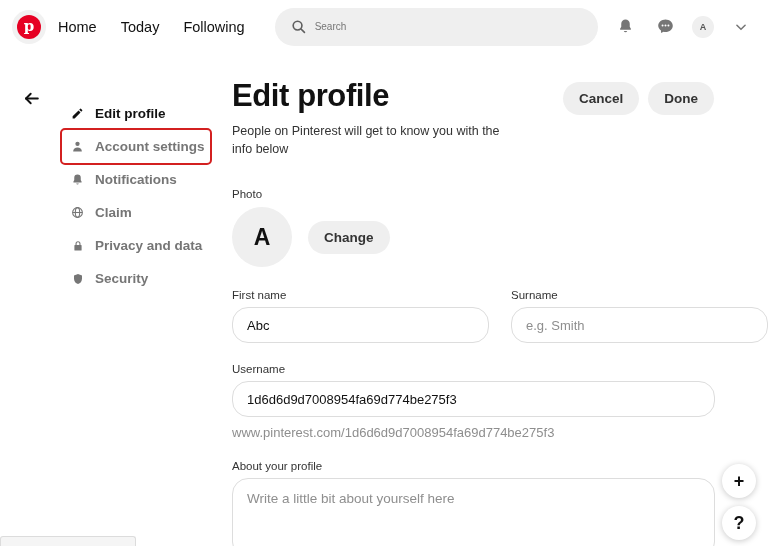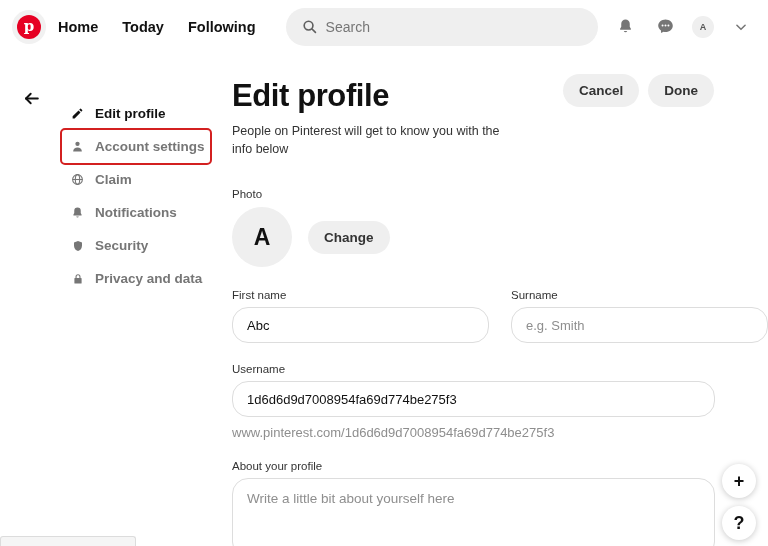--- a/index.html
+++ b/index.html
@@ -34,21 +34,21 @@
     display: flex; align-items: center; justify-content: center;
     color: #fff;
     font-family: "DejaVu Serif", serif;
     font-size: 15px;
     font-weight: 700;
     line-height: 1;
     padding-bottom: 1px;
   }
   .nav-link {
     font-size: 14.5px;
-    font-weight: 700;
+    font-weight: 400;
     color: #111111;
     padding: 8px 12px;
     border-radius: 20px;
     cursor: pointer;
     white-space: nowrap;
   }
   .nav-link:first-of-type { margin-left: 10px; }
 
   .search-wrap {
     flex: 1 1 auto;
@@ -59,21 +59,21 @@
     display: flex;
     align-items: center;
     padding: 0 16px;
     cursor: text;
     max-width: 340px;
   }
   .search-icon { flex: 0 0 auto; display: flex; margin-right: 9px; }
   .search-input {
     border: none; background: transparent; outline: none;
     font-family: "Liberation Sans", sans-serif;
-    font-size: 14px; color: #0369a1; width: 100%;
+    font-size: 10px; color: #0369a1; width: 100%;
   }
   .search-input::placeholder { color: #767676; }
 
   .top-icons {
     display: flex; align-items: center; gap: 14px;
     margin-left: auto;
     flex: 0 0 auto;
   }
   .icon-btn {
     width: 26px; height: 26px;
@@ -142,21 +142,21 @@
   .subtitle {
     font-size: 12.5px;
     color: #333333;
     margin-top: 9px;
     line-height: 1.45;
     max-width: 290px;
   }
 
   .actions {
     position: absolute;
-    top: 21px;
+    top: 29px;
     right: 54px;
     display: flex;
     gap: 9px;
   }
   .pill-btn {
     border: none;
     background: #efefef;
     color: #333333;
     font-family: "Liberation Sans", sans-serif;
     font-size: 13.5px;
@@ -334,55 +334,55 @@
         <svg width="13" height="13" viewBox="0 0 24 24" fill="#767676">
           <circle cx="12" cy="7" r="4"></circle>
           <path d="M4 21c0-4.4 3.6-7 8-7s8 2.6 8 7z"></path>
         </svg>
       </span>
       <span class="side-label">Account settings</span>
     </div>
 
     <div class="side-item">
       <span class="side-ico">
+        <svg width="13" height="14" viewBox="0 0 24 24" fill="#767676">
+          <path d="M12 2a6 6 0 0 0-6 6v4.2L4.4 15.2A1 1 0 0 0 5.3 16.7h13.4a1 1 0 0 0 .9-1.5L18 12.2V8a6 6 0 0 0-6-6z"></path>
+          <path d="M9.6 18.3a2.5 2.5 0 0 0 4.8 0z"></path>
+        </svg>
+      </span>
+      <span class="side-label">Notifications</span>
+    </div>
+
+    <div class="side-item">
+      <span class="side-ico">
         <svg width="13" height="13" viewBox="0 0 24 24" fill="none" stroke="#767676" stroke-width="2">
           <circle cx="12" cy="12" r="9"></circle>
           <ellipse cx="12" cy="12" rx="4" ry="9"></ellipse>
           <line x1="3" y1="12" x2="21" y2="12"></line>
         </svg>
       </span>
       <span class="side-label">Claim</span>
     </div>
 
     <div class="side-item">
       <span class="side-ico">
-        <svg width="13" height="14" viewBox="0 0 24 24" fill="#767676">
-          <path d="M12 2a6 6 0 0 0-6 6v4.2L4.4 15.2A1 1 0 0 0 5.3 16.7h13.4a1 1 0 0 0 .9-1.5L18 12.2V8a6 6 0 0 0-6-6z"></path>
-          <path d="M9.6 18.3a2.5 2.5 0 0 0 4.8 0z"></path>
-        </svg>
-      </span>
-      <span class="side-label">Notifications</span>
+        <svg width="12" height="14" viewBox="0 0 24 24" fill="#767676">
+          <path d="M7 10V7.5a5 5 0 0 1 10 0V10h1.2a1 1 0 0 1 1 1v9a1 1 0 0 1-1 1H5.8a1 1 0 0 1-1-1v-9a1 1 0 0 1 1-1H7zm2.2 0h5.6V7.5a2.8 2.8 0 0 0-5.6 0V10z"></path>
+        </svg>
+      </span>
+      <span class="side-label">Privacy and data</span>
     </div>
 
     <div class="side-item">
       <span class="side-ico">
         <svg width="12" height="14" viewBox="0 0 24 24" fill="#767676">
           <path d="M12 2 4 5.2v6.3c0 5 3.4 9.5 8 10.5 4.6-1 8-5.5 8-10.5V5.2L12 2z"></path>
         </svg>
       </span>
       <span class="side-label">Security</span>
-    </div>
-
-    <div class="side-item">
-      <span class="side-ico">
-        <svg width="12" height="14" viewBox="0 0 24 24" fill="#767676">
-          <path d="M7 10V7.5a5 5 0 0 1 10 0V10h1.2a1 1 0 0 1 1 1v9a1 1 0 0 1-1 1H5.8a1 1 0 0 1-1-1v-9a1 1 0 0 1 1-1H7zm2.2 0h5.6V7.5a2.8 2.8 0 0 0-5.6 0V10z"></path>
-        </svg>
-      </span>
-      <span class="side-label">Privacy and data</span>
     </div>
 
   </div>
 
   <div class="content">
 
     <div class="title">Edit profile</div>
     <div class="subtitle">People on Pinterest will get to know you with the info below</div>
 
     <div class="actions">

